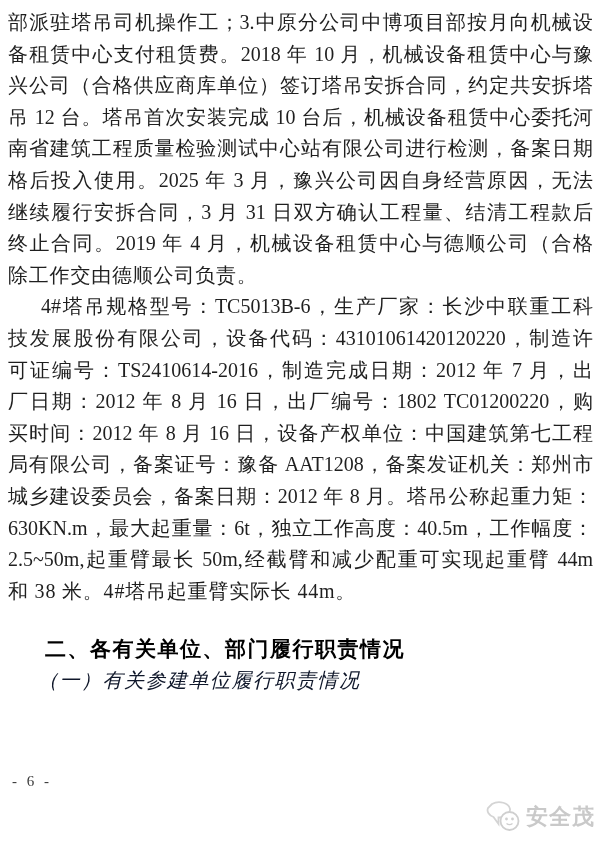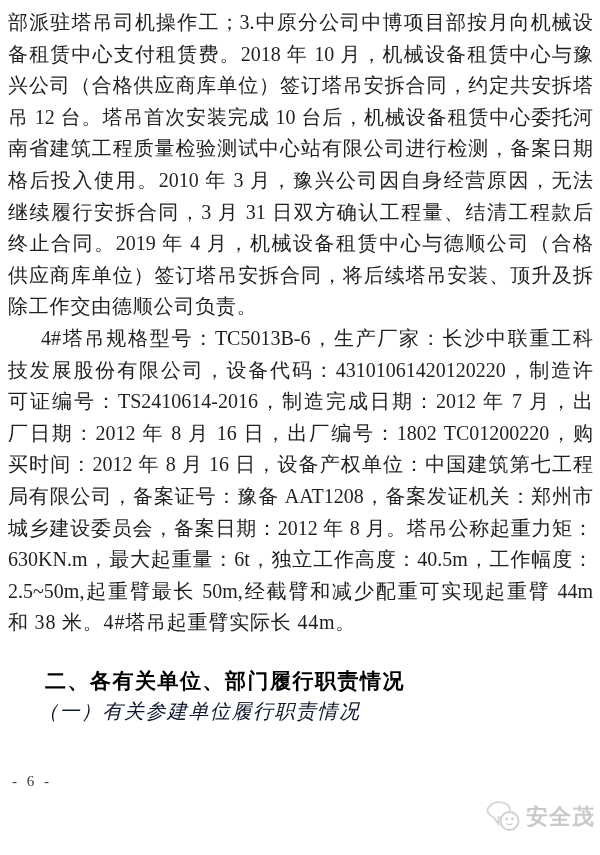--- a/index.html
+++ b/index.html
@@ -81,24 +81,23 @@
 
 <div class="page">
 
   <div class="text-flow">
     <div class="para">
         <div class="tline">部派驻塔吊司机操作工；3.中原分公司中博项目部按月向机械设</div>
         <div class="tline">备租赁中心支付租赁费。2018 年 10 月，机械设备租赁中心与豫</div>
         <div class="tline">兴公司（合格供应商库单位）签订塔吊安拆合同，约定共安拆塔</div>
         <div class="tline">吊 12 台。塔吊首次安装完成 10 台后，机械设备租赁中心委托河</div>
         <div class="tline">南省建筑工程质量检验测试中心站有限公司进行检测，备案日期</div>
-        <div class="tline">格后投入使用。2010 年 3 月，豫兴公司因自身经营原因，无法</div>
+        <div class="tline">格后投入使用。2025 年 3 月，豫兴公司因自身经营原因，无法</div>
         <div class="tline">继续履行安拆合同，3 月 31 日双方确认工程量、结清工程款后</div>
         <div class="tline">终止合同。2019 年 4 月，机械设备租赁中心与德顺公司（合格</div>
-        <div class="tline">供应商库单位）签订塔吊安拆合同，将后续塔吊安装、顶升及拆</div>
         <div class="tline lastline">除工作交由德顺公司负责。</div>
       </div>
     <div class="para">
         <div class="tline indent">4#塔吊规格型号：TC5013B-6，生产厂家：长沙中联重工科</div>
         <div class="tline">技发展股份有限公司，设备代码：43101061420120220，制造许</div>
         <div class="tline">可证编号：TS2410614-2016，制造完成日期：2012 年 7 月，出</div>
         <div class="tline">厂日期：2012 年 8 月 16 日，出厂编号：1802 TC01200220，购</div>
         <div class="tline">买时间：2012 年 8 月 16 日，设备产权单位：中国建筑第七工程</div>
         <div class="tline">局有限公司，备案证号：豫备 AAT1208，备案发证机关：郑州市</div>
         <div class="tline">城乡建设委员会，备案日期：2012 年 8 月。塔吊公称起重力矩：</div>

